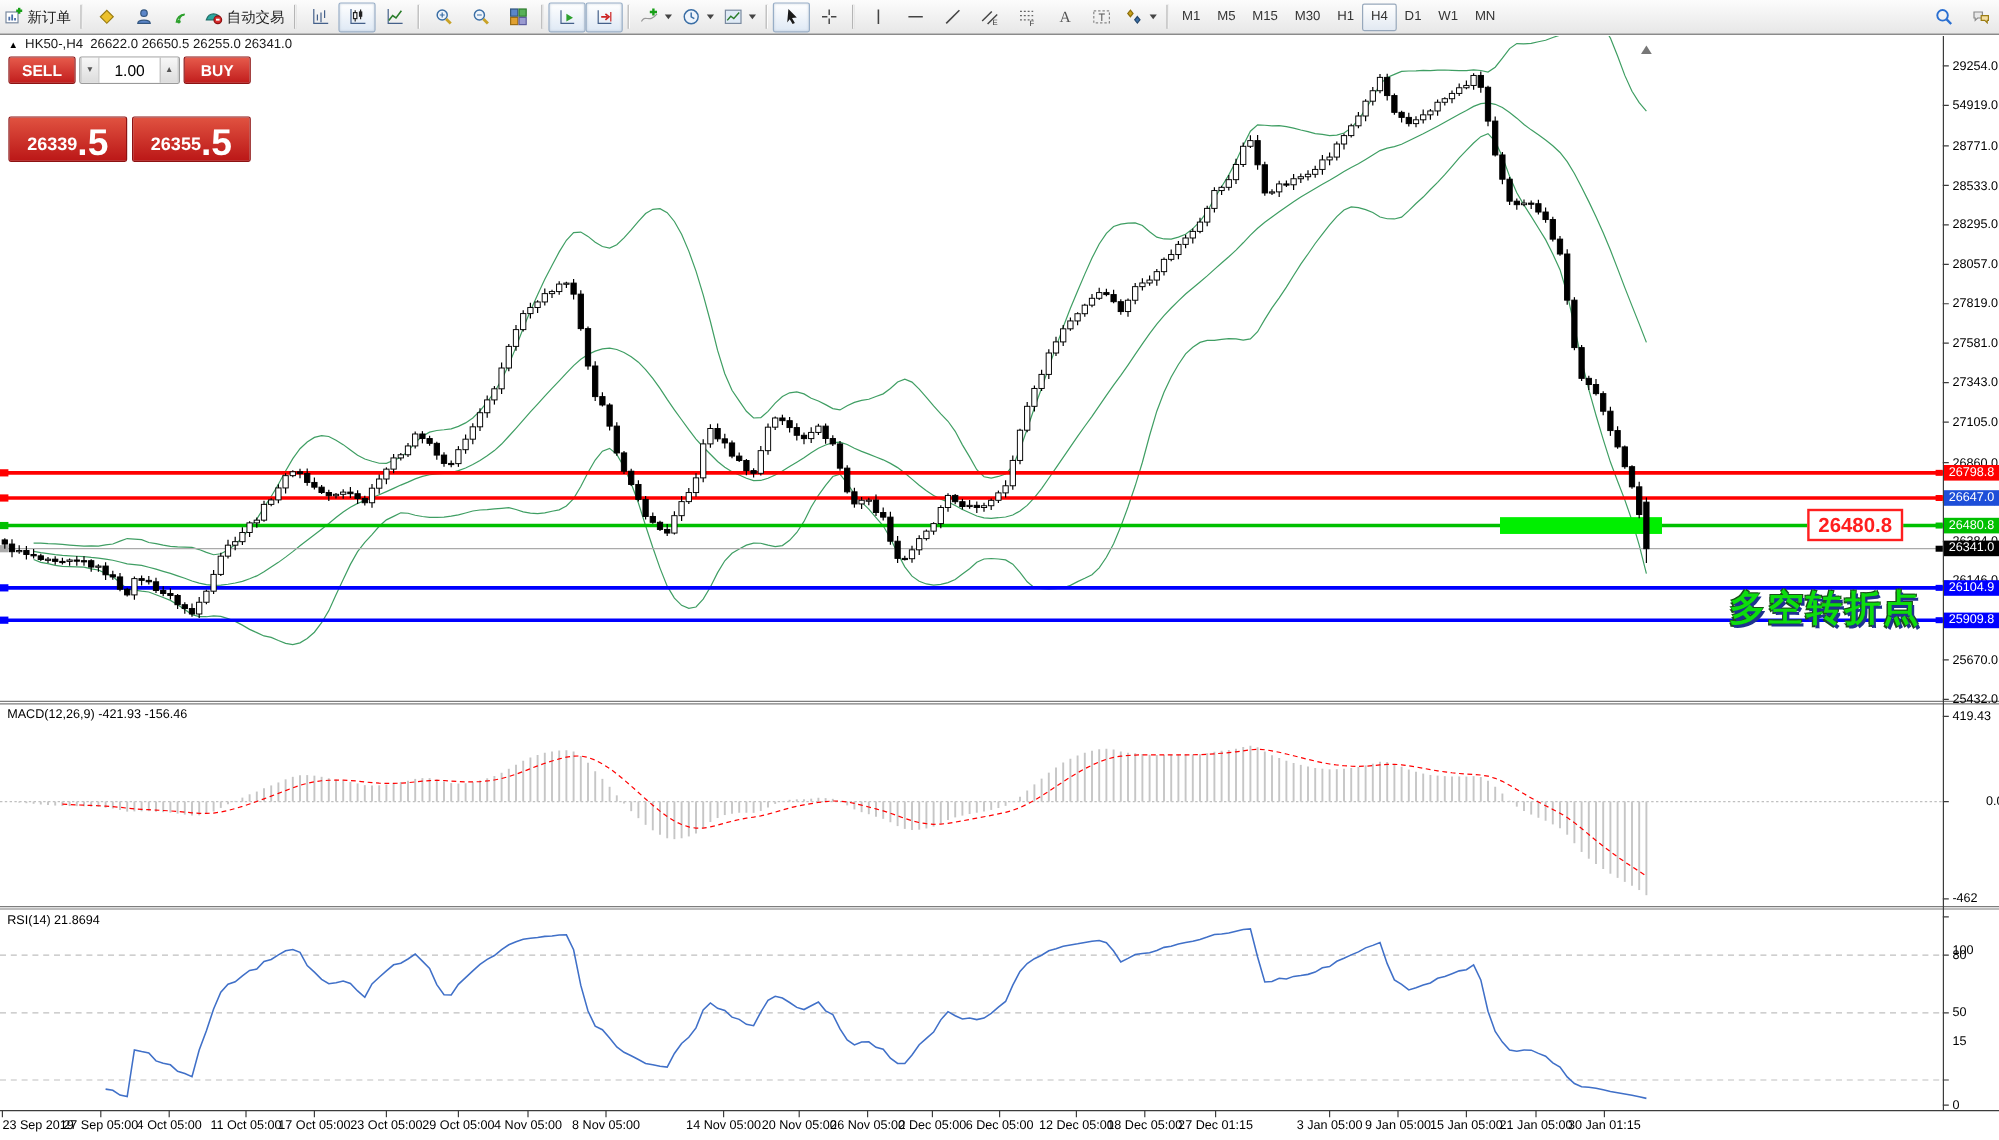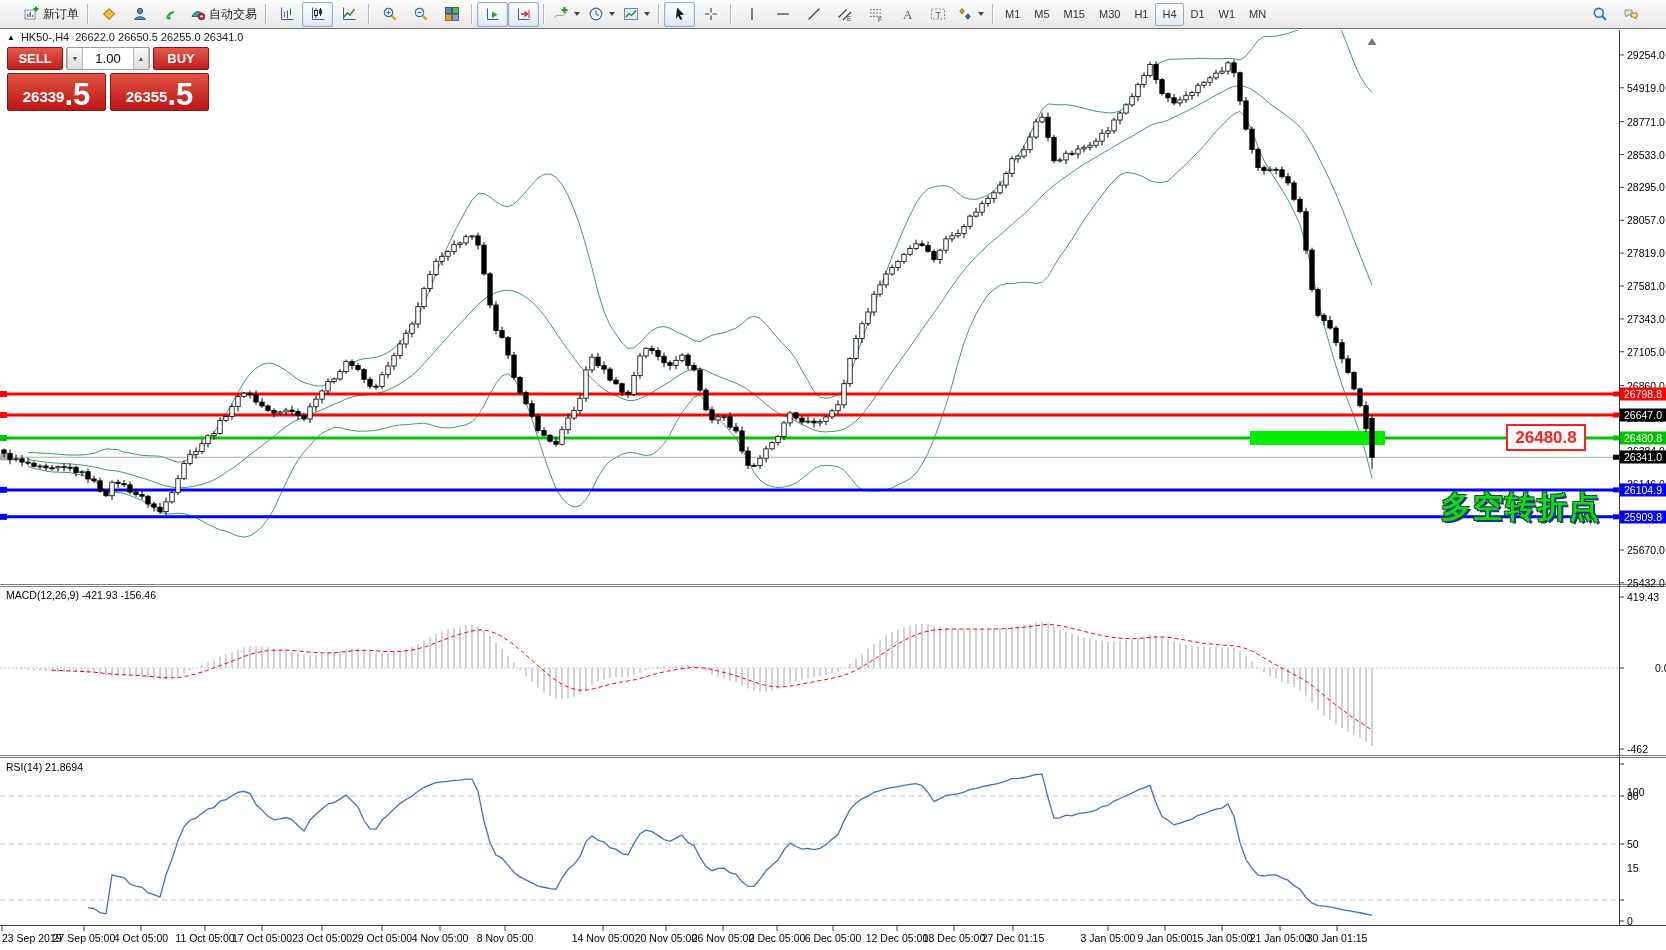--- a/index.html
+++ b/index.html
@@ -1,21 +1,21 @@
 <!DOCTYPE html>
 <html><head>
 <meta charset="utf-8">
 <style>
   html,body{margin:0;padding:0;}
   body{width:1666px;height:950px;position:relative;overflow:hidden;background:#fff;
        font-family:"Liberation Sans",sans-serif;}
   
   .toolbar{position:absolute;top:0;left:0;width:1666px;height:29px;box-sizing:border-box;
     background:linear-gradient(#fcfcfc,#e7e7e7);border-bottom:1px solid #6f6f6f;
-    display:flex;align-items:center;padding:0 20px;z-index:30;}
+    display:flex;align-items:center;padding:0 0;z-index:30;}
   .tb-btn{height:23px;min-width:23px;display:flex;align-items:center;justify-content:center;
     gap:3px;padding:0 3px;border:1px solid transparent;border-radius:2px;font-size:12px;color:#222;cursor:default;}
   .tb-btn.active{border:1px solid #98aec7;background:linear-gradient(#fff,#dfe9f5);box-shadow:inset 0 0 2px #b9c6d5;}
   .tb-btn svg{display:block;}
   .tb-sep{width:1px;height:20px;background:#b5b5b5;border-right:1px solid #fdfdfd;margin:0 4px;}
   .tf-btn{height:21px;padding:0 6px;display:flex;align-items:center;font-size:11px;color:#333;
     border:1px solid transparent;border-radius:2px;}
   .tf-btn.active{border:1px solid #97a8bc;background:linear-gradient(#ffffff,#e2e9f2);}
   .caret{width:0;height:0;border-left:3px solid transparent;border-right:3px solid transparent;
     border-top:4px solid #444;margin-left:2px;}
@@ -29,21 +29,21 @@
   .octp{position:absolute;top:47px;left:7px;z-index:25;width:202px;}
   .octp .row1{display:flex;gap:3px;height:23px;}
   .oct-btn{flex:0 0 54px;background:linear-gradient(#e65a4b,#c11d1d);border:1px solid #8d1212;
     border-radius:2px;color:#fff;font-size:13px;font-weight:bold;display:flex;align-items:center;justify-content:center;}
   .spinner{flex:1;display:flex;border:1px solid #9a9a9a;border-radius:2px;background:#fff;overflow:hidden;}
   .spin-btn{width:16px;background:linear-gradient(#f8f8f8,#dcdcdc);border:0;border-left:1px solid #bbb;border-right:1px solid #bbb;
     font-size:7px;color:#555;display:flex;align-items:center;justify-content:center;padding:0;}
   .spinner input{flex:1;border:0;outline:none;text-align:center;font-size:13px;font-family:"Liberation Sans",sans-serif;min-width:0;}
   .octp .row2{display:flex;gap:4px;margin-top:3px;}
   .price-tile{flex:1;height:35px;background:linear-gradient(#e05240,#bb1717);border:1px solid #8d1212;border-radius:2px;
-    color:#fff;display:flex;align-items:flex-end;justify-content:center;padding-bottom:1px;}
+    color:#fff;display:flex;align-items:flex-end;justify-content:center;padding-bottom:1px;margin-top:24px;}
   .price-tile .pm{font-size:15px;font-weight:bold;line-height:20px;margin-bottom:2px;}
   .price-tile .pb{font-size:31px;font-weight:bold;line-height:28px;}
   
   .tick-label{position:absolute;left:1627px;font-size:10.5px;color:#000;transform:translateY(-50%);z-index:4;white-space:nowrap;}
   .tag{position:absolute;left:1620px;min-width:44px;height:13px;line-height:13px;font-size:10.5px;color:#fff;
     text-align:center;transform:translateY(-50%);z-index:6;padding:0 1px;white-space:nowrap;}
   .pane-label{position:absolute;left:6px;font-size:10.5px;color:#000;z-index:5;white-space:nowrap;}
   .date-label{position:absolute;top:932px;font-size:10.5px;color:#000;transform:translateX(-50%);z-index:4;white-space:nowrap;}
   .date-label.left{transform:none;}
   .annotation{position:absolute;left:1441px;top:487px;z-index:8;font-size:30px;font-weight:bold;letter-spacing:2px;
@@ -1126,21 +1126,21 @@
     <div class="tick-label" style="top: 582.818px;">25432.0</div>
     <div class="tick-label" style="top: 597px;">419.43</div>
     <div class="tick-label" style="top: 668px; padding-left: 28px;">0.00</div>
     <div class="tick-label" style="top: 749px;">-462</div>
     <div class="tick-label" style="top: 792px;">100</div>
     <div class="tick-label" style="top: 796px;">80</div>
     <div class="tick-label" style="top: 844px;">50</div>
     <div class="tick-label" style="top: 868px;">15</div>
     <div class="tick-label" style="top: 921px;">0</div>
     <div class="tag" style="top: 394.033px; background: rgb(255, 0, 0);">26798.8</div>
-    <div class="tag" style="top: 415px; background: #000000;">26647.0</div>
+    <div class="tag" style="top: 415px; background: #1d4ed8;">26647.0</div>
     <div class="tag" style="top: 437.956px; background: rgb(0, 192, 0);">26480.8</div>
     <div class="tag" style="top: 457.265px; background: rgb(0, 0, 0);">26341.0</div>
     <div class="tag" style="top: 489.876px; background: rgb(0, 0, 255);">26104.9</div>
     <div class="tag" style="top: 516.823px; background: rgb(0, 0, 255);">25909.8</div>
     <div class="date-label left" style="left: 2px;">23 Sep 2019</div>
     <div class="date-label" style="left: 84px;">27 Sep 05:00</div>
     <div class="date-label" style="left: 141px;">4 Oct 05:00</div>
     <div class="date-label" style="left: 205px;">11 Oct 05:00</div>
     <div class="date-label" style="left: 262px;">17 Oct 05:00</div>
     <div class="date-label" style="left: 322px;">23 Oct 05:00</div>

